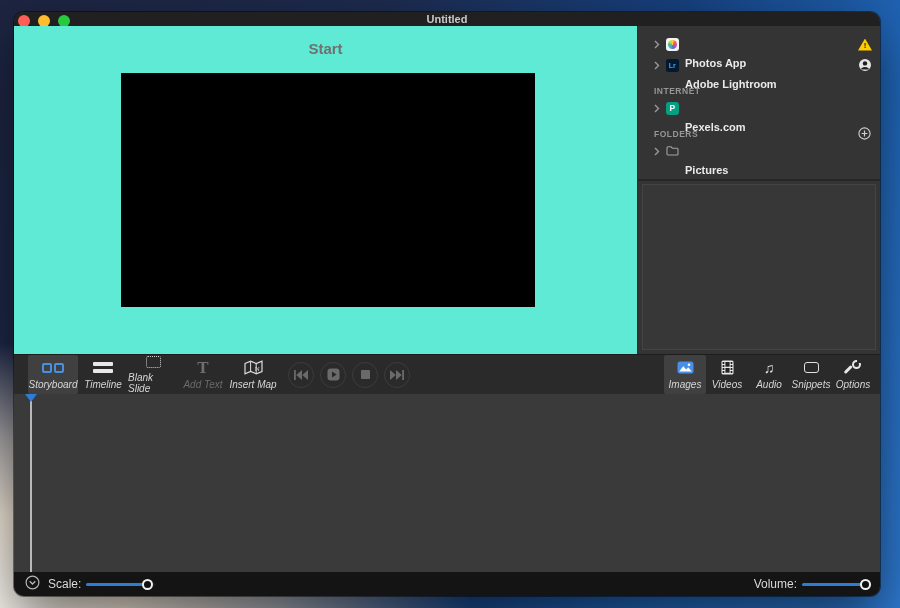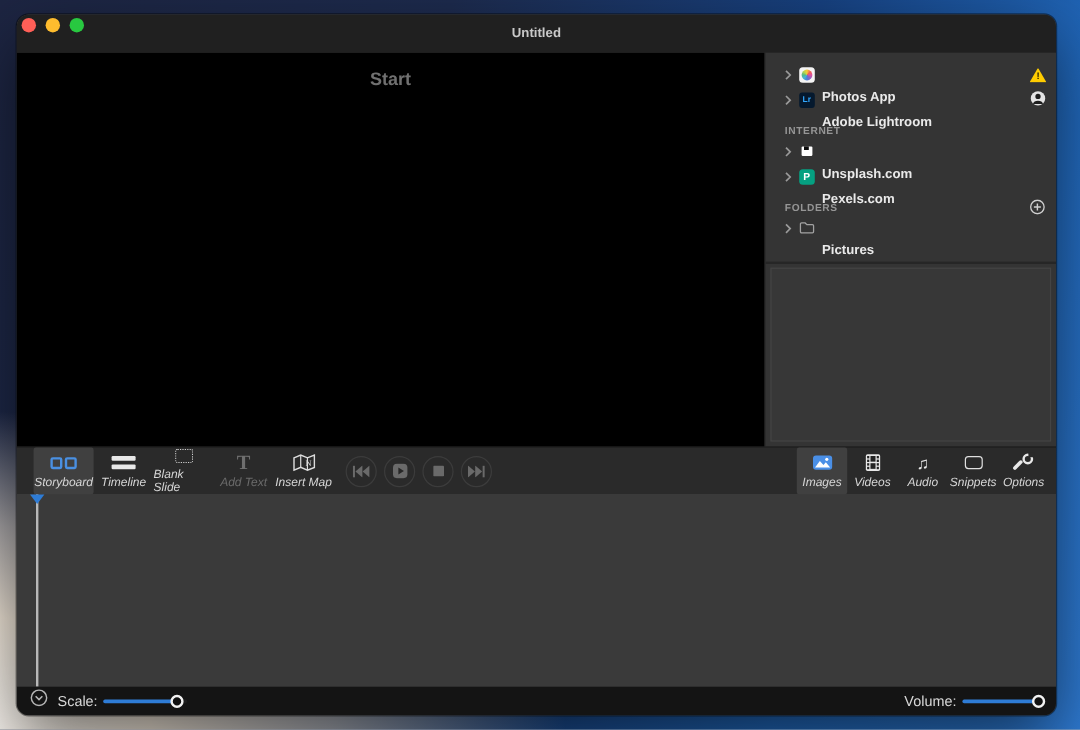--- a/index.html
+++ b/index.html
@@ -11,28 +11,28 @@
       linear-gradient(115deg, #1d2542 0%, #1d2b4e 32%, #174180 58%, #2066b8 78%, #2f7bd3 100%);
     position:relative;
   }
   .window{
     position:absolute; left:14px; top:12px; width:866px; height:584px;
     border-radius:10px; overflow:hidden; background:#464646;
     box-shadow:0 22px 55px rgba(0,0,0,.55), 0 0 0 1px rgba(0,0,0,.45);
     display:flex; flex-direction:column;
   }
   
-  .titlebar{ height:32px; background:#202020; position:relative; flex:0 0 auto;
+  .titlebar{ height:14px; background:#202020; position:relative; flex:0 0 auto;
     display:flex; align-items:center; justify-content:center; }
   .traffic{ position:absolute; left:4px; top:3px; display:flex; gap:8px; }
   .light{ width:12px; height:12px; border-radius:50%; }
   .title{ color:#c9c9c9; font-size:11px; font-weight:bold; }
   
   .mainrow{ height:328px; display:flex; flex:0 0 auto; }
-  .stage{ width:623px; background:#000000; position:relative; }
+  .stage{ width:623px; background:#5eead4; position:relative; }
   .start-label{ position:absolute; top:14px; left:0; width:100%; text-align:center;
     color:#707070; font-size:15px; font-weight:bold; }
   .screen{ position:absolute; left:107px; top:47px; width:414px; height:234px; background:#000; }
   
   .sidebar{ width:243px; background:#343434; border-left:1px solid #292929;
     display:flex; flex-direction:column; }
   .sb-top{ padding-top:8px; }
   .sb-header{ height:14px; display:flex; align-items:center; padding:0 9px 0 16px;
     color:#969696; font-size:8.5px; font-weight:bold; letter-spacing:.5px; justify-content:space-between; }
   .sb-header + .sb-header, .mt8{ margin-top:8px; }
@@ -163,31 +163,20 @@
         <div class="sb-header mt8">
           <span>INTERNET</span>
         </div>
         <div class="sb-row">
           <span class="chev">
             <svg width="6" height="9">
                 <polyline points="1,1 4.5,4.5 1,8" fill="none" stroke="#9a9a9a" stroke-width="1.4"></polyline>
               </svg>
           </span>
           <span class="ic">
-            <span class="uns-sq"><span class="frame"></span><span class="slot"></span></span>
-          </span>
-          <span class="lbl">Unsplash.com</span>
-        </div>
-        <div class="sb-row">
-          <span class="chev">
-            <svg width="6" height="9">
-                <polyline points="1,1 4.5,4.5 1,8" fill="none" stroke="#9a9a9a" stroke-width="1.4"></polyline>
-              </svg>
-          </span>
-          <span class="ic">
             <span class="pex-sq">P</span>
           </span>
           <span class="lbl">Pexels.com</span>
         </div>
 
         <div class="sb-header mt8">
           <span>FOLDERS</span>
           <span>
             <svg width="13" height="13" viewBox="0 0 13 13">
               <circle cx="6.5" cy="6.5" r="5.6" fill="none" stroke="#cfcfcf" stroke-width="1.1"></circle>

